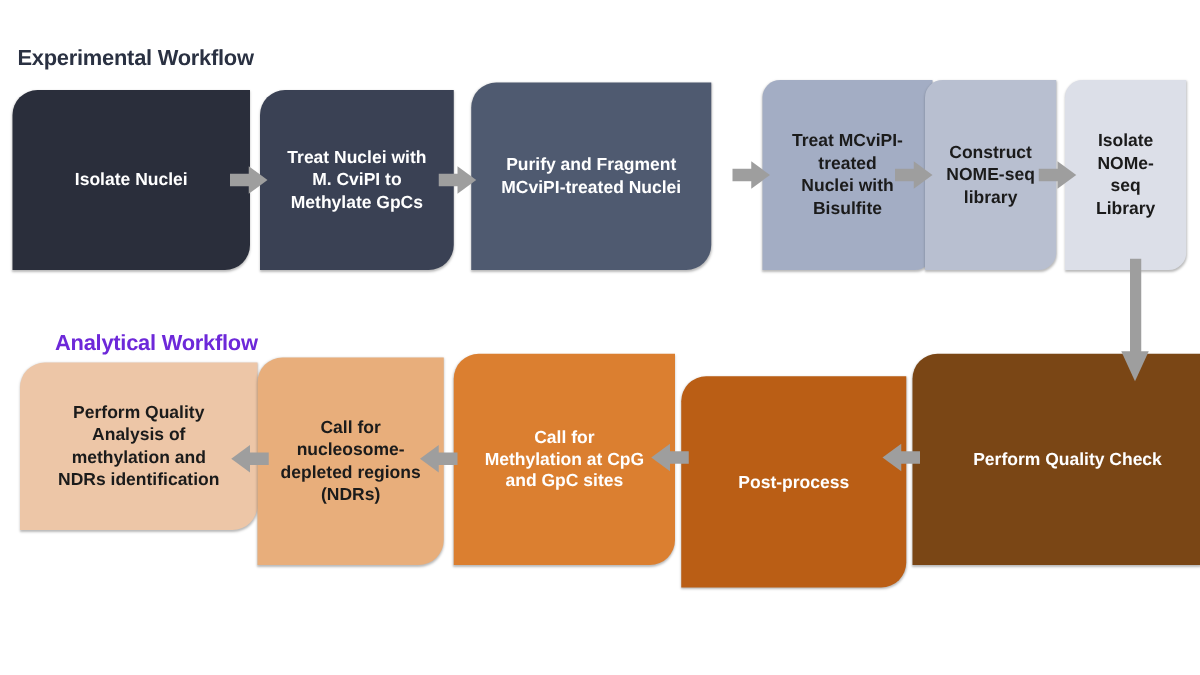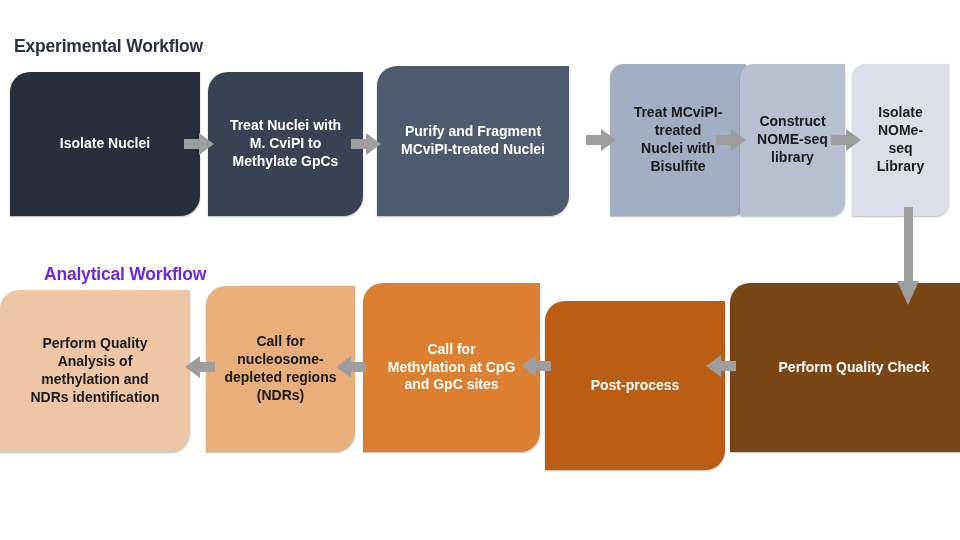--- a/index.html
+++ b/index.html
@@ -196,21 +196,21 @@
   <div class="arrow-right" style="left:831px; top:129px;">
     <span class="shaft"></span>
     <span class="head"></span>
   </div>
 
   <div class="arrow-down" style="left:897px; top:207px; width:23px; height:102px;">
     <span class="shaft"></span>
     <span class="head"></span>
   </div>
 
-  <div class="node dark-text" style="left:0; top:290px; width:190px; height:162px; background:#EDC6A7;">
+  <div class="node dark-text" style="left:16px; top:290px; width:190px; height:134px; background:#EDC6A7;">
     <span class="label">Perform Quality
 Analysis of
 methylation and
 NDRs identification</span>
   </div>
 
   <div class="node dark-text" style="left:206px; top:286px; width:149px; height:166px; background:#E8AE7B;">
     <span class="label">Call for
 nucleosome-
 depleted regions

